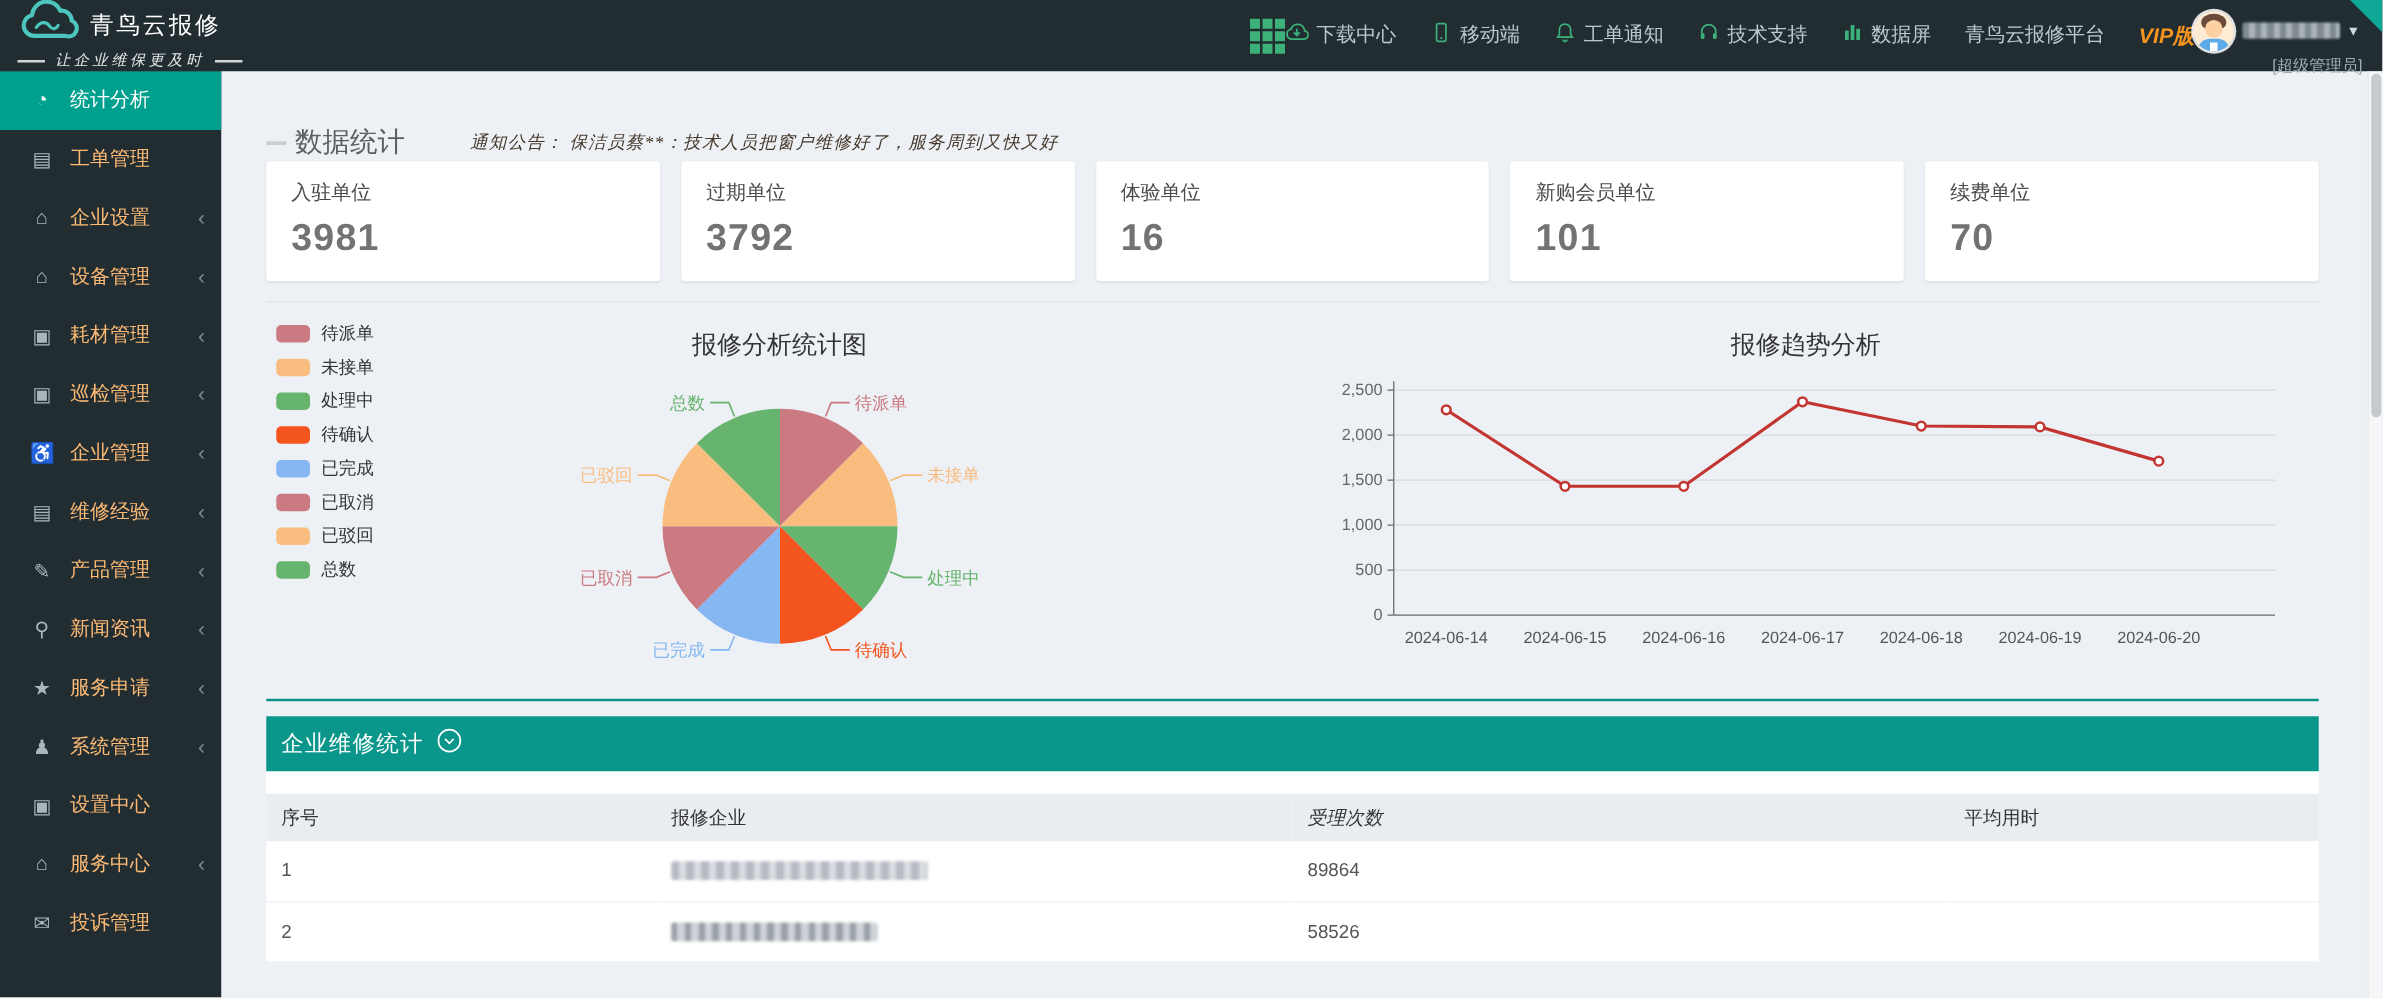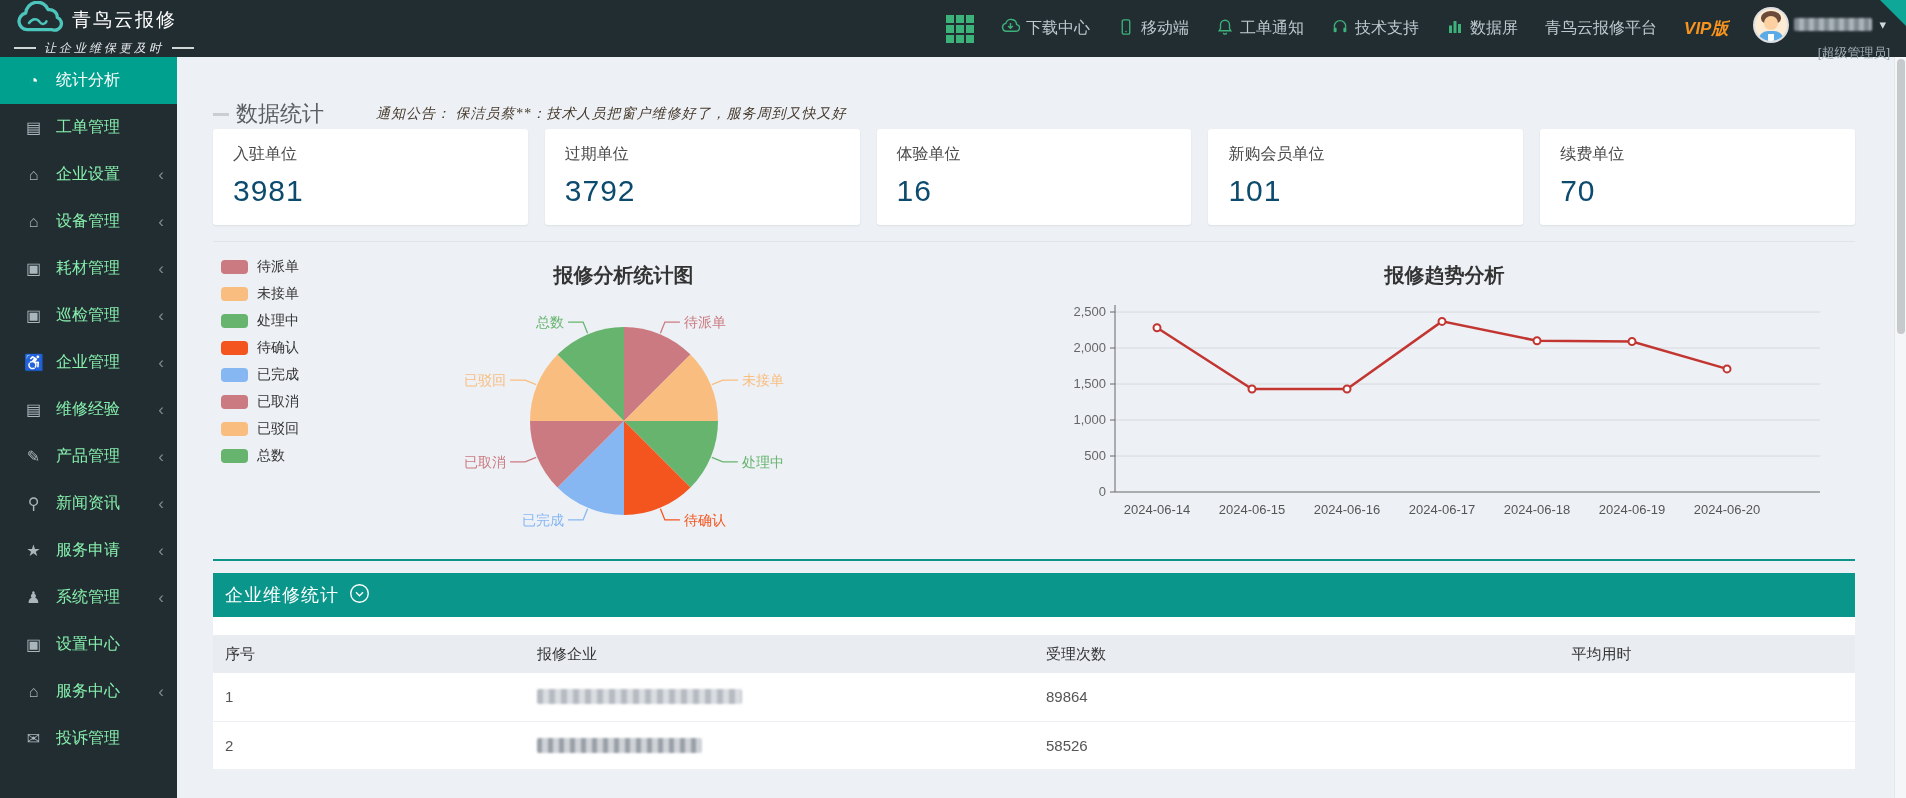--- a/index.html
+++ b/index.html
@@ -6,78 +6,78 @@
   html,body { width:1906px; height:798px; overflow:hidden; font-family:"Liberation Sans",sans-serif; background:#edf1f5; position:relative; }
 
   
   .navbar { position:absolute; top:0; left:0; width:1906px; height:57px; background:#222d32; display:flex; align-items:center; z-index:5; }
   .corner-tri { position:absolute; top:0; right:0; width:0; height:0; border-top:26px solid #0fa797; border-left:26px solid transparent; z-index:9; }
   .logo { display:flex; flex-direction:column; justify-content:center; padding-left:14px; width:240px; }
   .logo-top { display:flex; align-items:center; gap:8px; }
   .logo-title { color:#fff; font-size:19px; font-weight:normal; letter-spacing:2px; }
   .logo-tagline { color:#e6eaea; font-size:12px; letter-spacing:3px; margin-top:1px; display:flex; align-items:center; gap:8px; font-family:"Liberation Serif",serif; font-style:italic; }
   .logo-tagline:before,.logo-tagline:after { content:""; display:inline-block; width:22px; height:2px; background:#cfd6d6; }
-  .nav-right { margin-left:auto; display:flex; align-items:center; gap:27px; padding-right:20px; }
+  .nav-right { margin-left:auto; display:flex; align-items:center; padding-right:20px; }
   .grid-icon { display:grid; grid-template-columns:repeat(3,8px); grid-auto-rows:8px; gap:2px; cursor:pointer; }
   .grid-icon span { background:#3cb17a; display:block; }
   .nav-item { display:flex; align-items:center; gap:6px; color:#bdc9cf; font-size:16px; cursor:pointer; white-space:nowrap; }
   .nav-item.vip { color:#f7941d; font-style:italic; font-weight:bold; font-size:17px; }
   .user-block { position:relative; display:flex; align-items:center; gap:7px; margin-top:-8px; cursor:pointer; }
   .avatar { width:32px; height:32px; border-radius:50%; background:#fdebd3; position:relative; overflow:hidden; box-shadow:0 0 0 2px rgba(255,255,255,.85); flex:none; }
   .avatar .hair { position:absolute; top:2px; left:6px; width:20px; height:13px; background:#6b4a3a; border-radius:50% 50% 42% 42%; }
   .avatar .face { position:absolute; top:7px; left:9px; width:14px; height:14px; background:#fcd0a0; border-radius:50%; }
   .avatar .torso { position:absolute; bottom:-3px; left:3px; width:26px; height:13px; background:#5aabe8; border-radius:10px 10px 0 0; }
   .avatar .collar { position:absolute; bottom:0; left:13px; width:6px; height:7px; background:#fff; }
   .user-name-blur { width:78px; height:13px; border-radius:2px; background:repeating-linear-gradient(90deg,#808b91 0 5px,#a9b3b9 5px 10px); filter:blur(1px); display:inline-block; }
   .caret { color:#cfd8dc; font-size:13px; }
   .user-role { position:absolute; right:-4px; top:35px; font-size:13px; color:#9fadb3; white-space:nowrap; }
 
   
   .sidebar { position:absolute; top:57px; left:0; width:177px; bottom:0; background:#222d32; z-index:4; }
   .side-item { height:47px; display:flex; align-items:center; padding-left:24px; gap:13px; cursor:pointer; }
   .side-item .s-icon { width:19px; color:#a9b6bb; font-size:16px; text-align:center; flex:none; }
-  .side-item .s-label { color:#86efac; font-size:16px; }
+  .side-item .s-label { color:#fdba74; font-size:16px; }
   .side-item .s-chev { margin-left:auto; margin-right:13px; color:#7f8c91; font-size:17px; line-height:1; }
   .side-item.active { background:#00a08f; }
   .side-item.active .s-icon,.side-item.active .s-label { color:#fff; }
 
   
   .main { position:absolute; top:57px; left:177px; right:0; bottom:0; background:#edf1f5; overflow:hidden; }
   .scroll-track { position:absolute; right:0; top:0; bottom:0; width:12px; background:#f5f6f7; border-left:1px solid #e4e6e8; z-index:8; }
   .scroll-thumb { position:absolute; top:2px; left:2px; width:8px; height:275px; background:#c6cacd; border-radius:4px; }
   .content { margin-left:36px; width:1642px; }
 
   .title-row { display:flex; align-items:center; margin-top:42px; }
   .title-dash { width:16px; height:3px; background:#c9ced4; margin-right:7px; }
   .page-title { font-size:22px; color:#5a5f63; }
   .notice { margin-left:52px; font-family:"Liberation Serif",serif; font-style:italic; font-size:14px; color:#45382b; letter-spacing:1px; }
 
   .stats-row { display:flex; gap:17px; }
   .stat-card { flex:1; height:96px; background:#fff; border-radius:3px; box-shadow:0 1px 2px rgba(0,0,0,.08); padding:15px 20px; }
   .stat-label { font-size:16px; color:#4a4a4a; }
-  .stat-value { font-size:30px; font-weight:normal; color:#0c4a6e; margin-top:9px; letter-spacing:1px; }
+  .stat-value { font-size:30px; font-weight:bold; color:#737373; margin-top:9px; letter-spacing:1px; }
 
   .charts-row { margin-top:16px; border-top:1px solid #dee4ea; display:flex; height:312px; }
   .chart-half { width:50%; position:relative; }
-  .chart-title { text-align:center; margin-top:20px; font-size:20px; font-weight:bold; color:#333; }
+  .chart-title { text-align:center; margin-top:20px; font-size:20px; font-weight:normal; color:#333; }
   .legend { position:absolute; left:8px; top:16px; list-style:none; }
   .legend li { display:flex; align-items:center; gap:9px; margin-bottom:9px; }
   .legend .sw { width:27px; height:14px; border-radius:4px; display:inline-block; }
   .legend .lg-label { font-size:14px; color:#333; }
   .pie-wrap { display:block; margin:14px auto 0; width:430px; height:238px; }
   .line-wrap { display:block; margin:8px auto 0; width:780px; height:250px; }
 
   .teal-divider { height:2px; background:#0d9488; margin-top:6px; }
   .panel { margin-top:12px; background:#fff; min-height:190px; }
   .panel-bar { height:44px; background:#0a968a; display:flex; align-items:center; padding-left:12px; gap:10px; }
   .panel-bar .pb-title { color:#fff; font-size:18px; letter-spacing:1px; }
   table.stats-table { width:100%; border-collapse:collapse; margin-top:18px; }
   table.stats-table th { background:#e9edf2; height:38px; text-align:left; font-size:15px; color:#333; font-weight:normal; padding-left:12px; }
   table.stats-table td { height:48px; font-size:15px; color:#555; padding-left:12px; border-bottom:1px solid #eceff3; }
-  .col-seq{width:19%;} .col-company{width:31%;} .col-count{width:32%;} .col-avg{width:18%;}
+  .col-seq{width:19%;} .col-company{width:31%;} .col-count{width:32%;font-style:italic;} .col-avg{width:18%;}
   .blur-block { width:205px; height:15px; border-radius:2px; background:repeating-linear-gradient(90deg,#b6bbc2 0 6px,#d9dde1 6px 12px); filter:blur(1.2px); }
   .blur-block.short { width:165px; background:repeating-linear-gradient(90deg,#9aa0a8 0 5px,#cfd3d8 5px 11px); }
 </style>
 </head>
 <body>
 
 <div class="corner-tri"></div>
 
 <header class="navbar">
   <div class="logo">

